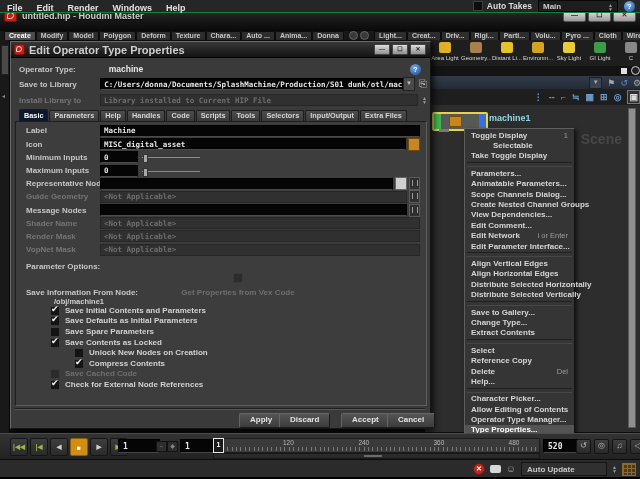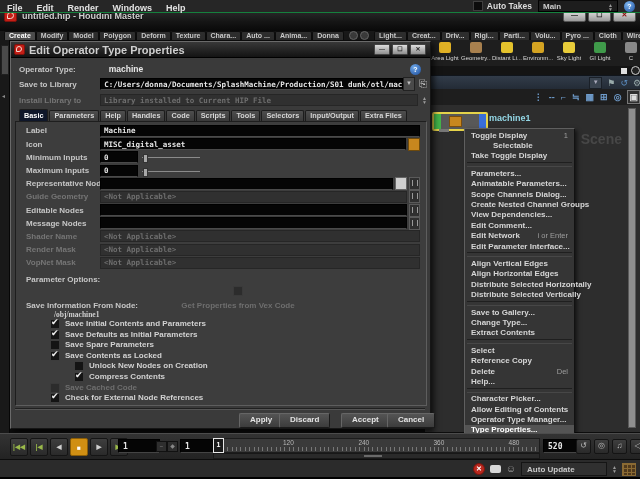--- a/index.html
+++ b/index.html
@@ -123,21 +123,21 @@
   .white-btn{width:10px;height:11px;background:#cfcfcf;border:1px solid #666;}
   .trash{width:9px;height:11px;background:#2f2f2f;border:1px solid #5a5a5a;position:relative;}
   .trash::after{content:"";position:absolute;left:2px;top:2px;width:4px;height:6px;border-left:1px solid #999;border-right:1px solid #999;}
   .icon-btn{width:10px;height:11px;background:#c8871e;border:1px solid #6e4a0c;}
 
   .sect-label{font-size:8px;font-weight:bold;color:#c6c6c6;padding-left:10px;}
   #vex-row{display:flex;align-items:center;gap:5px;padding-left:34px;height:11px;margin-top:2px;flex-direction:column;}
   .cbox{width:8px;height:8px;background:#141414;border:1px solid #3c3c3c;position:relative;flex:0 0 auto;}
   .cbox.dis{background:#2c2c2c;border-color:#3a3a3a;}
   .cbox.on::after{content:"✔";position:absolute;left:0px;top:-3px;font-size:9px;color:#f0f0f0;}
-  #node-path{font-family:Liberation Serif, serif;font-size:7.5px;font-weight:bold;color:#cfcfcf;padding-left:38px;}
+  #node-path{font-family:Liberation Sans, sans-serif;font-size:7.5px;font-weight:bold;color:#cfcfcf;padding-left:38px;}
   .cbrow{display:flex;gap:5px;height:10.6px;padding-left:34px;}
   .cbrow.ind{padding-left:58px;}
   .cblabel{font-size:8px;font-weight:bold;color:#d2d2d2;}
   .cbrow.dis .cblabel{color:#6e6e6e;}
 
   #dlg-sep{left:4px;top:366px;width:410px;height:0;border-top:1px solid #202020;border-bottom:1px solid #555;}
   #dlg-buttons{left:0;top:370px;width:419px;height:16px;display:flex;align-items:center;}
   .pbtn{height:13px;background:linear-gradient(#545454,#3c3c3c);border:1px solid #666;border-bottom-color:#1a1a1a;border-right-color:#1a1a1a;
         border-radius:2px;font-size:8px;font-weight:bold;color:#e4e4e4;padding:0 10px;line-height:12px;position:absolute;}
   #btn-apply{left:228px;} #btn-discard{left:268px;} #btn-accept{left:330px;} #btn-cancel{left:376px;}
@@ -419,30 +419,20 @@
             <span class="dlabel dim">Guide Geometry</span>
             <span class="fwrap">
               <span class="dinput finput flat">
                 <span>&lt;Not Applicable&gt;</span>
               </span>
 
               <span class="trash"></span>
             </span>
           </div>
           <div class="frow">
-            <span class="dlabel">Editable Nodes</span>
-            <span class="fwrap">
-              <span class="dinput finput">
-                <span></span>
-              </span>
-
-              <span class="trash"></span>
-            </span>
-          </div>
-          <div class="frow">
             <span class="dlabel">Message Nodes</span>
             <span class="fwrap">
               <span class="dinput finput">
                 <span></span>
               </span>
 
               <span class="trash"></span>
             </span>
           </div>
           <div class="frow">

